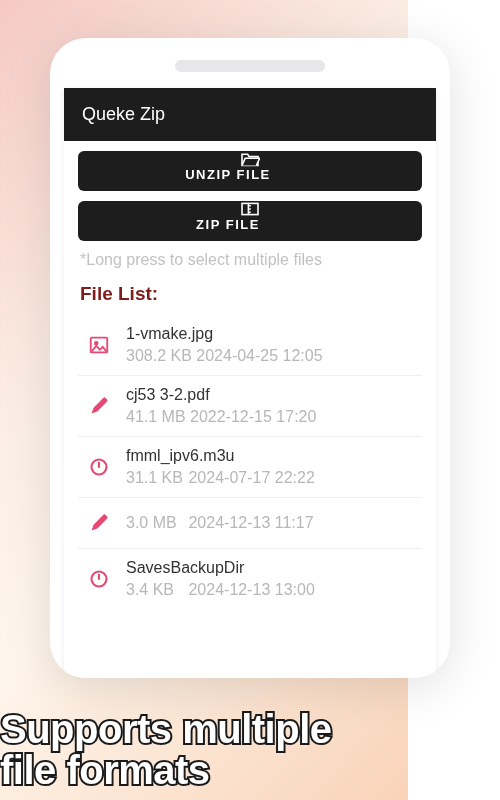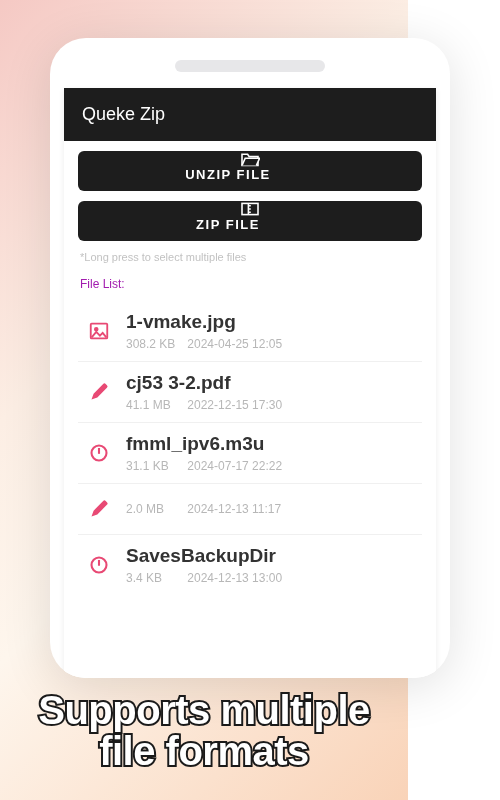--- a/index.html
+++ b/index.html
@@ -64,27 +64,27 @@
   .action-btn .label {
     flex: 1;
     text-align: center;
     font-size: 13px;
     letter-spacing: 1.5px;
     font-weight: 600;
     margin-left: -44px;
   }
   .hint {
     color: #c2c2c2;
-    font-size: 11px;
+    font-size: 16px;
     margin: 2px 0 14px 2px;
   }
   .list-title {
-    font-size: 12px;
-    font-weight: 400;
-    color: #a21caf;
+    font-size: 19px;
+    font-weight: 700;
+    color: #7f1d1d;
     margin: 0 0 10px 2px;
   }
   .file-row {
     display: flex;
     align-items: center;
     padding: 10px 8px 10px 6px;
     border-bottom: 1px solid #f0f0f0;
     cursor: pointer;
   }
   .file-row:last-child { border-bottom: none; justify-content: center; }
@@ -92,34 +92,33 @@
     width: 30px; height: 30px;
     display: flex; align-items: center; justify-content: center;
     flex-shrink: 0;
   }
   .file-info {
     margin-left: 12px;
     flex: 1;
     min-width: 0;
   }
   .file-name {
-    font-size: 19px;
+    font-size: 16px;
     color: #333;
-    font-weight: 700;
+    font-weight: 400;
     margin-bottom: 4px;
   }
   .file-meta {
-    font-size: 12px;
+    font-size: 16px;
     color: #b7b7b7;
   }
   .file-meta .size { display: inline-block; min-width: 58px; }
   .caption {
     position: absolute;
-    left: 0; right: 0; bottom: 28px;
-    text-align: center;
+    left: 0; right: 0; bottom: 9px;
     font-size: 40px;
     line-height: 1.02;
     font-weight: 900;
     color: #fff;
     letter-spacing: -0.5px;
     -webkit-text-stroke: 4px #1a1a1a;
     paint-order: stroke fill;
     font-family: "Arial Black", Arial, sans-serif;
   }
 </style>
@@ -183,21 +182,21 @@
           <div class="file-row">
             <span class="file-icon">
               <svg width="20" height="20" viewBox="0 0 24 24" fill="#e84974">
                 <path d="M3 21 l2.5 -7 L17 2.5 a2 2 0 0 1 3 0 l1.5 1.5 a2 2 0 0 1 0 3 L10 18.5 Z"></path>
               </svg>
             </span>
             <div class="file-info">
               <div class="file-name">cj53 3-2.pdf</div>
               <div class="file-meta">
                 <span class="size">41.1 MB</span>
-                <span>2022-12-15 17:30</span>
+                <span>2022-12-15 17:20</span>
               </div>
             </div>
           </div>
 
           <div class="file-row">
             <span class="file-icon">
               <svg width="20" height="20" viewBox="0 0 24 24" fill="none" stroke="#e84974" stroke-width="2.5">
                 <circle cx="12" cy="12" r="9"></circle>
                 <line x1="12" y1="6" x2="12" y2="13"></line>
               </svg>
@@ -212,21 +211,21 @@
           </div>
 
           <div class="file-row">
             <span class="file-icon">
               <svg width="20" height="20" viewBox="0 0 24 24" fill="#e84974">
                 <path d="M3 21 l2.5 -7 L17 2.5 a2 2 0 0 1 3 0 l1.5 1.5 a2 2 0 0 1 0 3 L10 18.5 Z"></path>
               </svg>
             </span>
             <div class="file-info">
               <div class="file-meta">
-                <span class="size">2.0 MB</span>
+                <span class="size">3.0 MB</span>
                 <span>2024-12-13 11:17</span>
               </div>
             </div>
           </div>
 
           <div class="file-row">
             <span class="file-icon">
               <svg width="20" height="20" viewBox="0 0 24 24" fill="none" stroke="#e84974" stroke-width="2.5">
                 <circle cx="12" cy="12" r="9"></circle>
                 <line x1="12" y1="6" x2="12" y2="13"></line>

